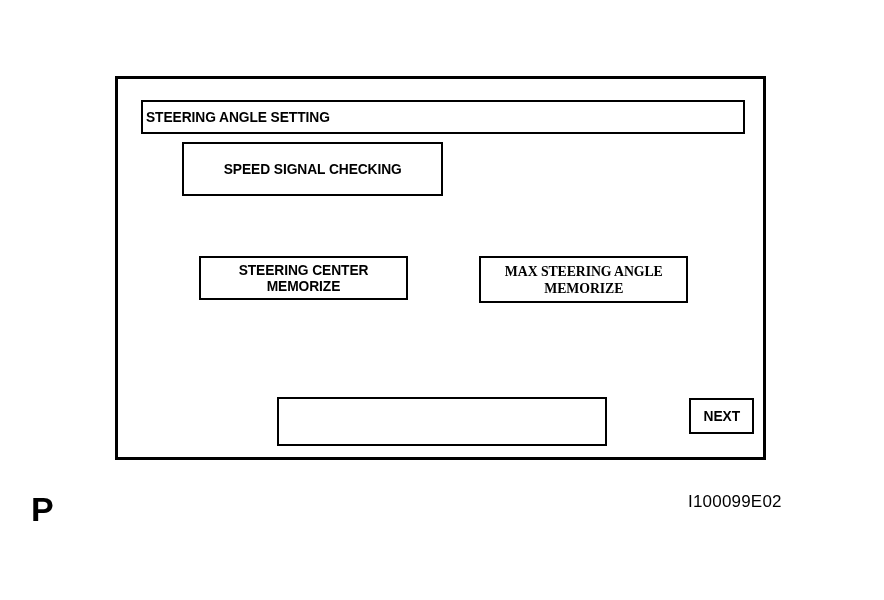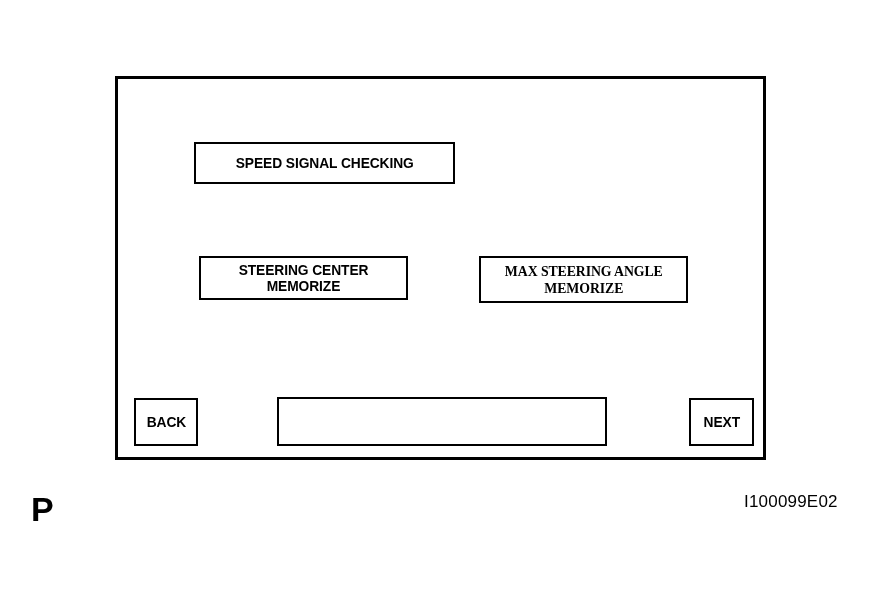--- a/index.html
+++ b/index.html
@@ -59,24 +59,24 @@
     left: 23px;           
     top: 21px;            
     width: 604px;
     height: 34px;
     justify-content: flex-start;
     padding-left: 3px;
   }
   #title-bar > .lbl { transform-origin: left center; }
 
   #speed-signal-box {
-    left: 76px;           
+    left: 64px;           
     top: 63px;            
     width: 261px;
-    height: 42px;
+    height: 54px;
     text-align: center;
   }
 
   #steering-center-btn {
     left: 81px;           
     top: 177px;           
     width: 209px;
     height: 44px;
   }
 
@@ -99,68 +99,68 @@
     left: 159px;          
     top: 318px;
     width: 330px;
     height: 49px;
   }
 
   #next-btn {
     left: 571px;          
     top: 319px;
     width: 65px;
-    height: 48px;
+    height: 36px;
   }
 
   
   #figure-letter {
     position: absolute;
     left: 31px;
     top: 492px;
     font-size: 34px;
     font-weight: bold;
     line-height: 1;
     letter-spacing: 0;
   }
 
   #figure-ref {
     position: absolute;
-    left: 744px;
+    left: 688px;
     top: 493px;
     font-size: 17px;
     font-weight: normal;
     letter-spacing: 0.2px;
     line-height: 1;
     white-space: nowrap;
   }
 </style>
 </head>
 <body>
 
 <div id="screen-frame">
 
+  <div class="box" id="title-bar">
+    <span class="lbl">STEERING ANGLE SETTING</span>
+  </div>
 
   <div class="box" id="speed-signal-box">
     <span class="lbl">SPEED SIGNAL CHECKING</span>
   </div>
 
   <div class="box" id="steering-center-btn">
     <span class="lbl">STEERING CENTER
 MEMORIZE</span>
   </div>
 
   <div class="box" id="max-steering-btn">
     <span class="lbl">MAX STEERING ANGLE
 MEMORIZE</span>
   </div>
 
-  <div class="box" id="back-btn">
-    <span class="lbl">BACK</span>
-  </div>
 
   <div class="box" id="status-field">
     <span class="lbl"></span>
   </div>
 
   <div class="box" id="next-btn">
     <span class="lbl">NEXT</span>
   </div>
 
 </div>

